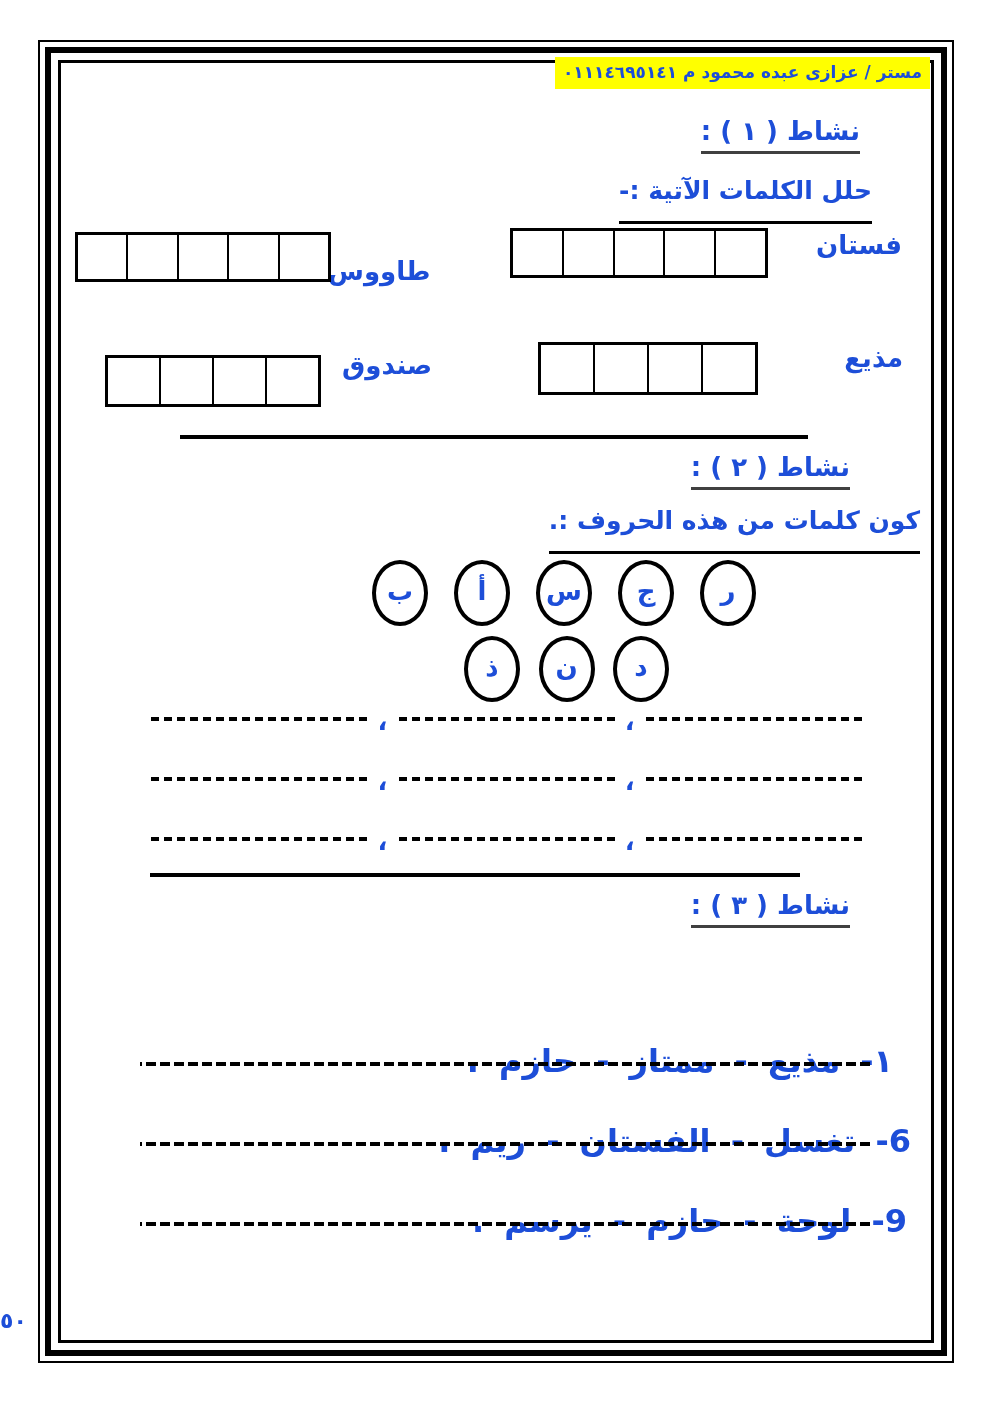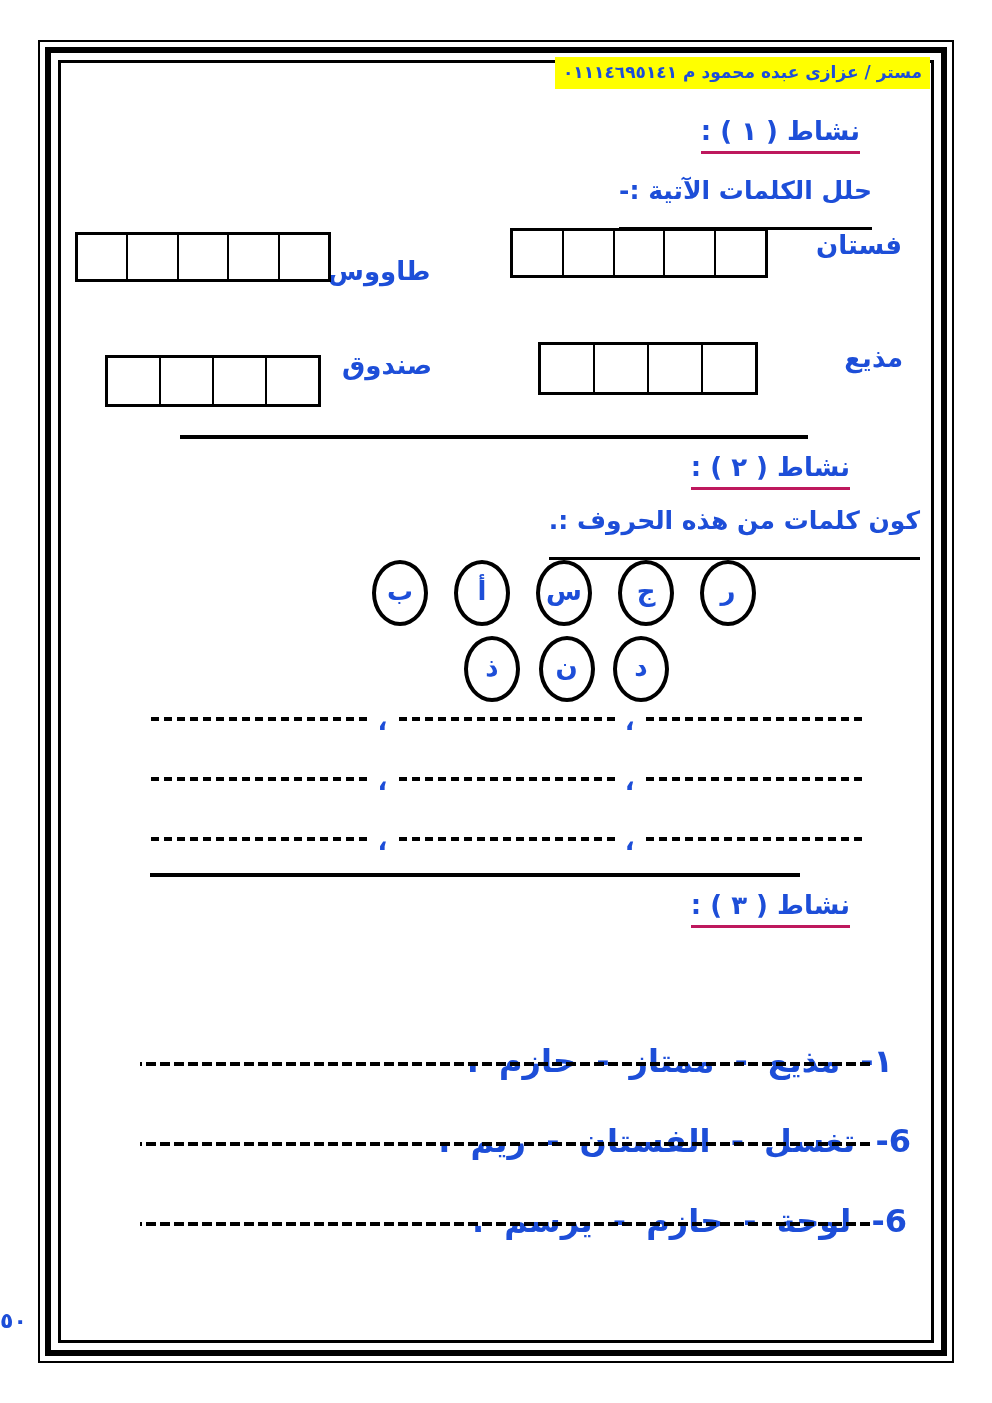--- a/index.html
+++ b/index.html
@@ -20,27 +20,27 @@
 
   .teacher-header{
     position:absolute;top:57px;right:62px;
     font-size:17px;padding:4px 8px;line-height:1.4;
     background:#ffff00;
   }
   .act-title{
     position:absolute;
     font-size:26px;
     padding-bottom:5px;
-    border-bottom:3px solid #be185d;
+    border-bottom:3px solid #404040;
     white-space:nowrap;
   }
   .act-instruction{
     position:absolute;
     font-size:25px;
-    padding-bottom:22px;
+    padding-bottom:16px;
     border-bottom:3px solid #000;
     white-space:nowrap;
   }
   .word-label{
     position:absolute;
     font-size:26px;
     white-space:nowrap;
   }
   .letter-boxes{
     position:absolute;
@@ -200,18 +200,18 @@
 
   <div class="act-title" style="top:890px;right:142px;">نشاط ( ٣ ) :</div>
 
 
   <div class="sentence" style="top:1004px;right:99px;">١- مذيع - ممتاز - حازم .</div>
   <div class="dash-full" style="top:1062px;left:140px;width:730px;"></div>
 
   <div class="sentence" style="top:1084px;right:81px;">6- تغسل - الفستان - ريم .</div>
   <div class="dash-full" style="top:1142px;left:140px;width:730px;"></div>
 
-  <div class="sentence" style="top:1164px;right:85px;">6- لوحة - حازم - يرسم .</div>
+  <div class="sentence" style="top:1164px;right:85px;">9- لوحة - حازم - يرسم .</div>
   <div class="dash-full" style="top:1222px;left:140px;width:730px;"></div>
 
   <div class="page-number">٥٠</div>
 
 </div>
 
 </body></html>

